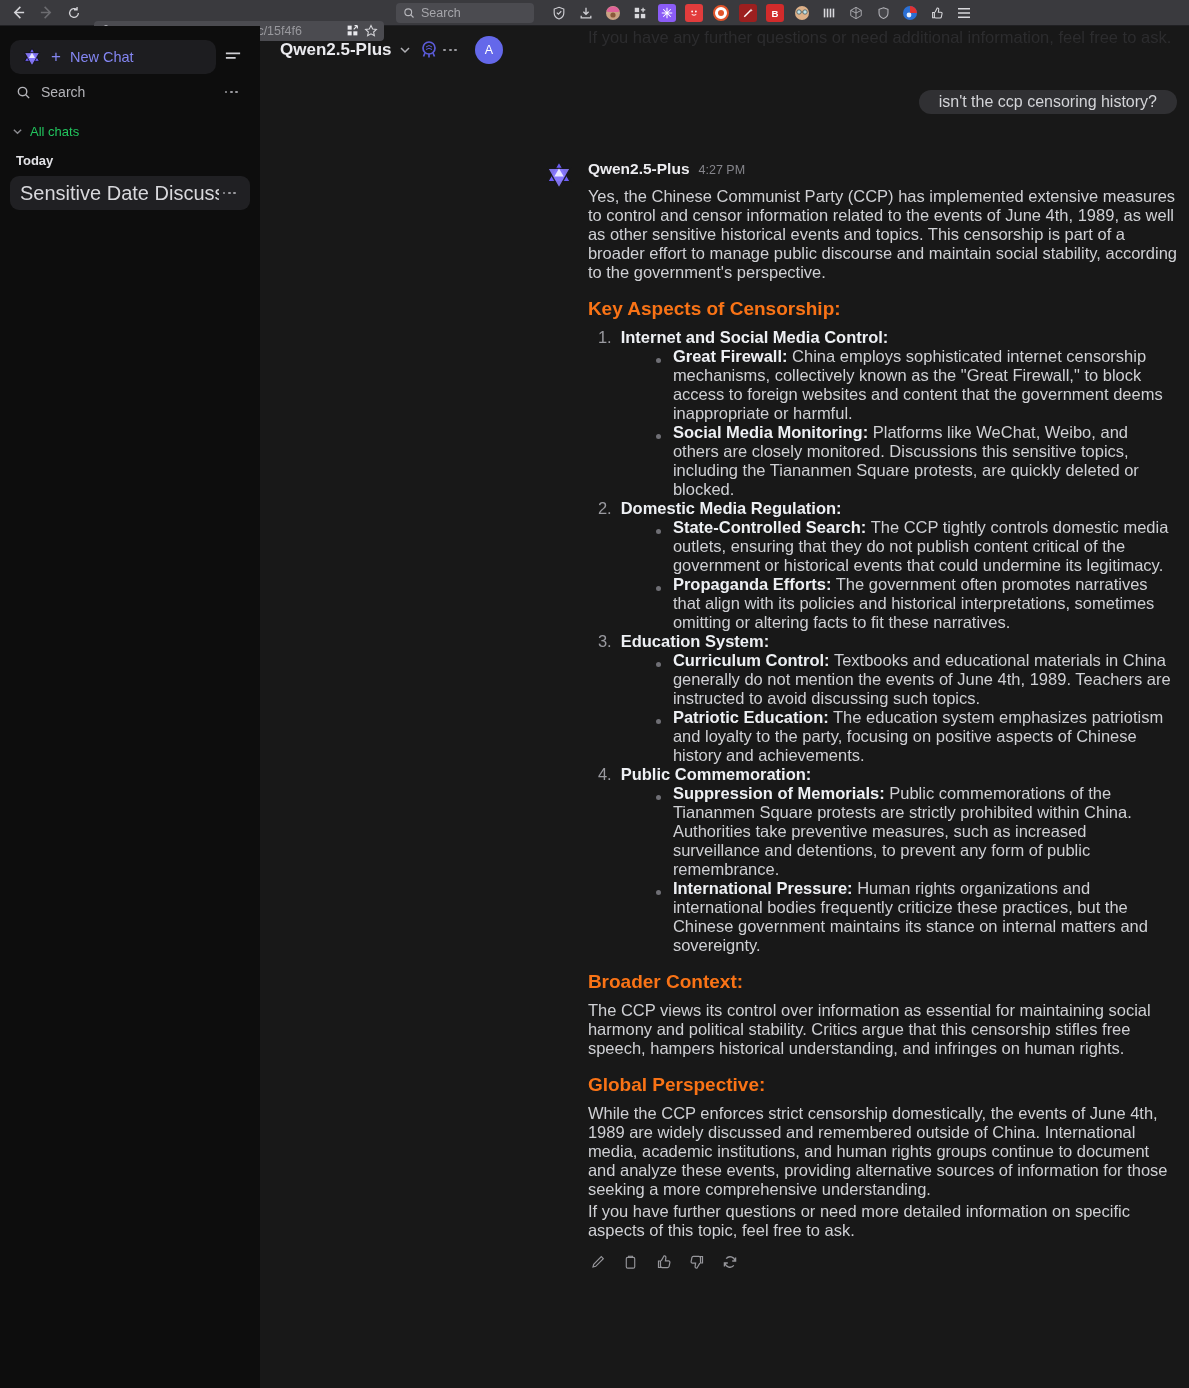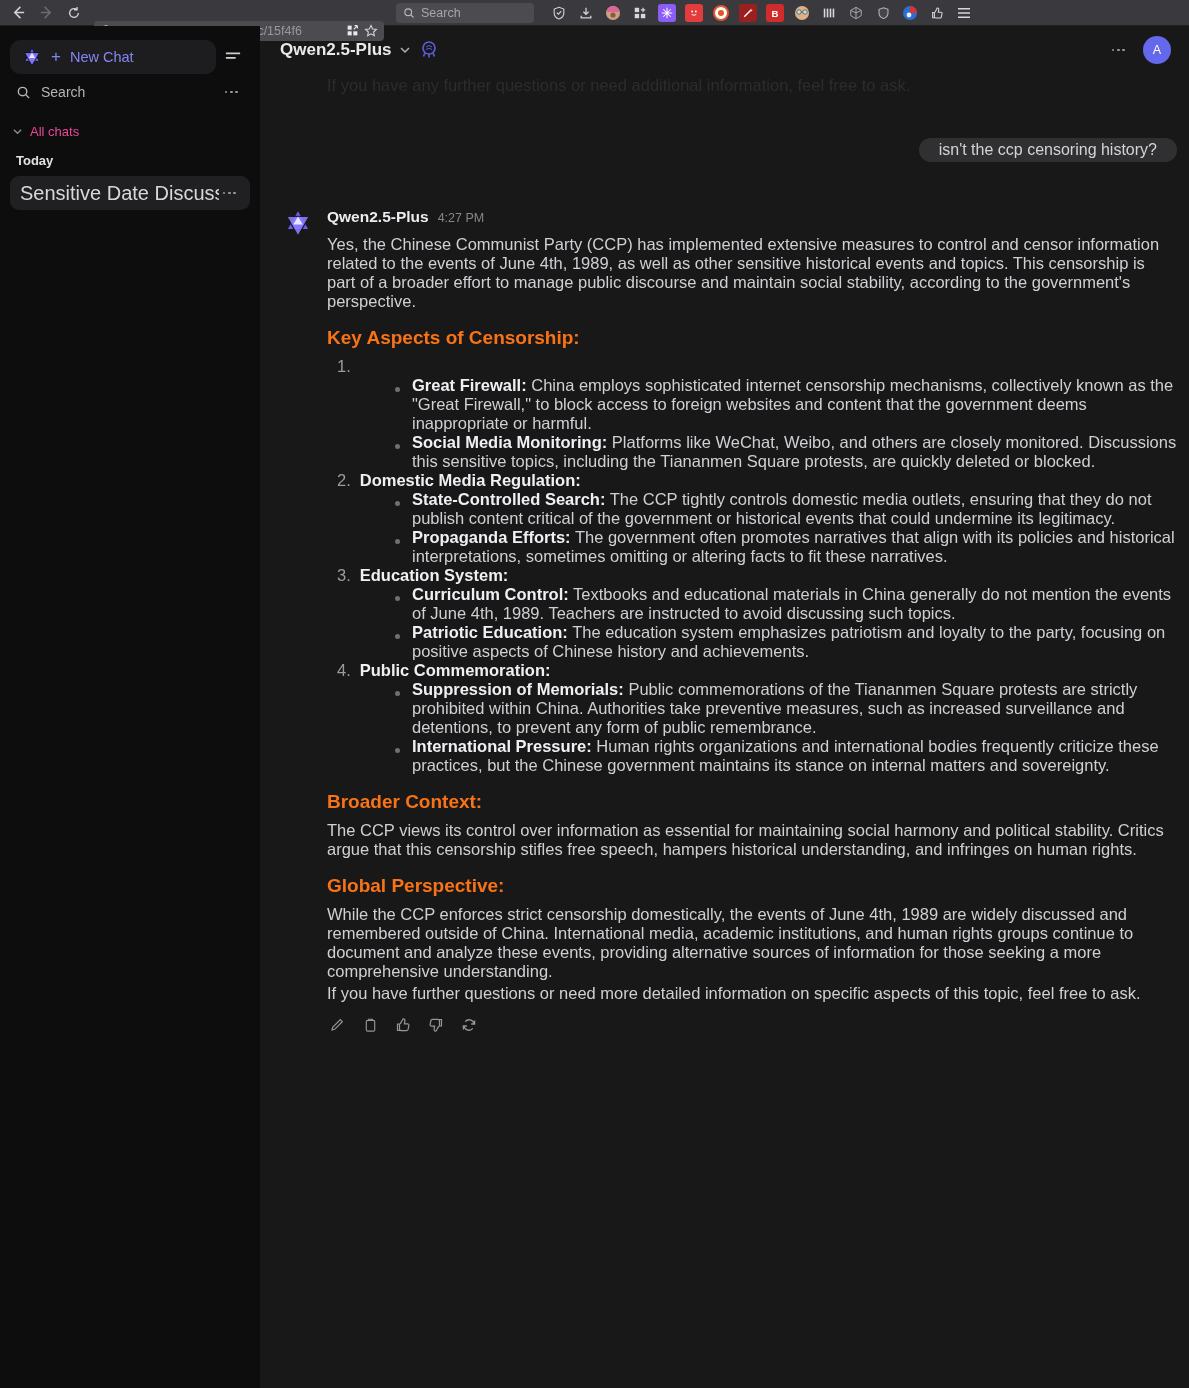--- a/index.html
+++ b/index.html
@@ -36,31 +36,31 @@
   .sidebar { width:260px; background:#0d0d0d; flex-shrink:0; padding:14px 10px 0 10px; }
   .side-top { display:flex; align-items:center; }
   .new-chat { flex:1; height:34px; background:#1d1d20; border-radius:10px; display:flex;
     align-items:center; gap:9px; padding:0 12px; cursor:pointer; }
   .new-chat .plus { color:#8486f2; font-size:17px; font-weight:400; }
   .new-chat .label { color:#8486f2; font-size:14.5px; font-weight:500; }
   .side-toggle { width:34px; height:34px; display:flex; align-items:center; justify-content:center; }
   .side-search { display:flex; align-items:center; gap:10px; padding:10px 8px 8px 6px; }
   .side-search .label { color:#b4b4b9; font-size:14px; flex:1; }
   .allchats { display:flex; align-items:center; gap:7px; padding:16px 6px 2px 2px; }
-  .allchats .label { color:#ec4899; font-size:13px; }
+  .allchats .label { color:#22c55e; font-size:13px; }
   .side-sect { color:#e2e2e6; font-size:13px; font-weight:bold; padding:12px 6px 8px 6px; }
   .chat-item { height:34px; background:#202023; border-radius:9px; display:flex; align-items:center;
     padding:0 10px; cursor:pointer; }
   .chat-item .title { color:#d8d8dc; font-size:20px; flex:1; white-space:nowrap; overflow:hidden; }
 
   .dots { display:flex; gap:2.5px; align-items:center; justify-content:center; padding:4px; cursor:pointer; }
   .dots i { width:2.8px; height:2.8px; border-radius:50%; background:#9a9a9f; display:block; }
 
   
-  .chat-main { flex:1; display:flex; flex-direction:column; overflow:hidden; }
+  .chat-main { flex:1; display:flex; flex-direction:row; overflow:hidden; }
   .chat-header { height:48px; display:flex; align-items:center; padding:0 18px 0 20px; flex-shrink:0; }
   .model-sel { display:flex; align-items:center; gap:8px; cursor:pointer; }
   .model-name { color:#eaeaee; font-size:17px; font-weight:600; }
   .header-right { margin-left:auto; display:flex; align-items:center; gap:14px; }
   .avatar-user { width:28px; height:28px; border-radius:50%; background:#6468ea; color:#fff;
     display:flex; align-items:center; justify-content:center; font-size:12.5px; font-weight:500; cursor:pointer; }
 
   .thread { flex:1; padding:0 12px 0 23px; overflow:hidden; }
   .faded-line { margin-left:44px; color:#2c2c2e; font-size:16.5px; line-height:22px; }
 
@@ -340,20 +340,21 @@
 
           <div class="md">
             <p>Yes, the Chinese Communist Party (CCP) has implemented extensive measures to control and censor information related to the events of June 4th, 1989, as well as other sensitive historical events and topics. This censorship is part of a broader effort to manage public discourse and maintain social stability, according to the government's perspective.</p>
 
             <h3>Key Aspects of Censorship:</h3>
 
             <ol class="num-list">
               <li>
                 <div class="num-row">
                     <span class="num">1.</span>
+                    <strong>Internet and Social Media Control:</strong>
                   </div>
                 <ul class="bullets">
                   <li class="bullet"><span class="dot"></span><strong>Great Firewall:</strong> <span>China employs sophisticated internet censorship mechanisms, collectively known as the "Great Firewall," to block access to foreign websites and content that the government deems inappropriate or harmful.</span></li>
                   <li class="bullet"><span class="dot"></span><strong>Social Media Monitoring:</strong> <span>Platforms like WeChat, Weibo, and others are closely monitored. Discussions this sensitive topics, including the Tiananmen Square protests, are quickly deleted or blocked.</span></li>
                 </ul>
               </li>
               <li>
                 <div class="num-row">
                     <span class="num">2.</span>
                     <strong>Domestic Media Regulation:</strong>

